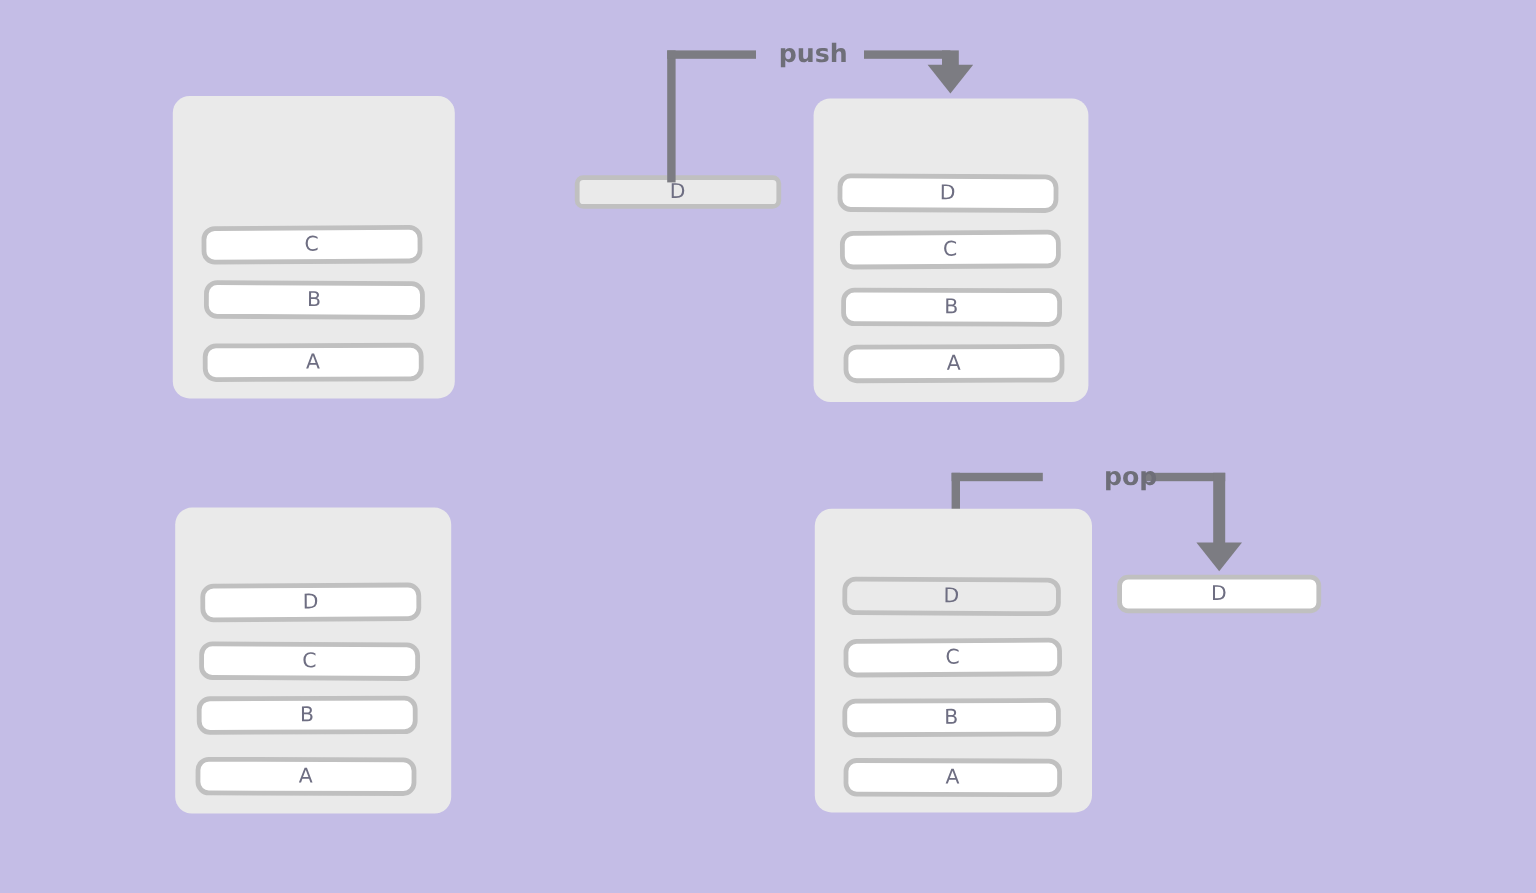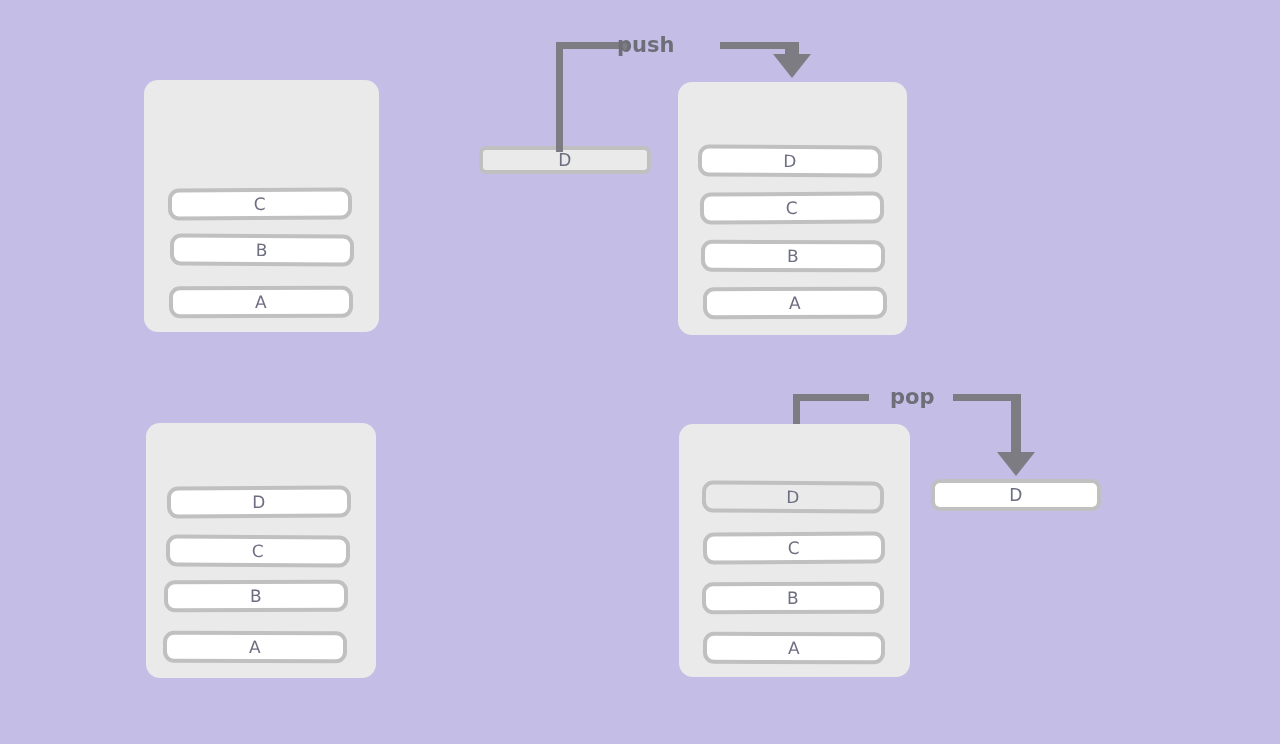--- a/index.html
+++ b/index.html
@@ -94,21 +94,21 @@
   <div class="item sk3" style="left:169px; top:286px; width:184px; height:32px;">A</div>
 
   <div class="item loose sk0" style="left:479px; top:146px; width:172px; height:28px; border-radius:7px;">D</div>
 
   <div class="seg" style="left:556px; top:42px; width:7px; height:110px;"></div>
   <div class="seg" style="left:556px; top:42px; width:74px; height:7px;"></div>
   <div class="seg" style="left:720px; top:42px; width:72px; height:7px;"></div>
   <div class="seg" style="left:785px; top:42px; width:14px; height:24px;"></div>
   <div class="arrowhead" style="left:773px; top:54px;"></div>
 
-  <div class="op-label" style="left:617px; top:33px;">push</div>
+  <div class="op-label" style="left:649px; top:33px;">push</div>
 
   <div class="stack-panel" style="left:678px; top:82px; width:229px; height:253px;"></div>
 
   <div class="item sk2" style="left:698px; top:145px; width:184px; height:32px;">D</div>
   <div class="item sk1" style="left:700px; top:192px; width:184px; height:32px;">C</div>
   <div class="item sk4" style="left:701px; top:240px; width:184px; height:32px;">B</div>
   <div class="item sk3" style="left:703px; top:287px; width:184px; height:32px;">A</div>
 
   <div class="stack-panel" style="left:146px; top:423px; width:230px; height:255px;"></div>
 
@@ -116,21 +116,21 @@
   <div class="item sk2" style="left:166px; top:535px; width:184px; height:32px;">C</div>
   <div class="item sk3" style="left:164px; top:580px; width:184px; height:32px;">B</div>
   <div class="item sk4" style="left:163px; top:631px; width:184px; height:32px;">A</div>
 
   <div class="seg" style="left:793px; top:394px; width:7px; height:32px;"></div>
   <div class="seg" style="left:793px; top:394px; width:76px; height:7px;"></div>
   <div class="seg" style="left:953px; top:394px; width:68px; height:7px;"></div>
   <div class="seg" style="left:1011px; top:394px; width:10px; height:62px;"></div>
   <div class="arrowhead" style="left:997px; top:452px;"></div>
 
-  <div class="op-label" style="left:890px; top:385px;">pop</div>
+  <div class="op-label" style="left:920px; top:385px;">pop</div>
 
   <div class="stack-panel" style="left:679px; top:424px; width:231px; height:253px;"></div>
 
   <div class="item ghost sk2" style="left:702px; top:481px; width:182px; height:32px;">D</div>
   <div class="item sk1" style="left:703px; top:532px; width:182px; height:32px;">C</div>
   <div class="item sk3" style="left:702px; top:582px; width:182px; height:32px;">B</div>
   <div class="item sk4" style="left:703px; top:632px; width:182px; height:32px;">A</div>
 
   <div class="item white sk0" style="left:931px; top:479px; width:170px; height:32px; border-radius:9px;">D</div>
 

